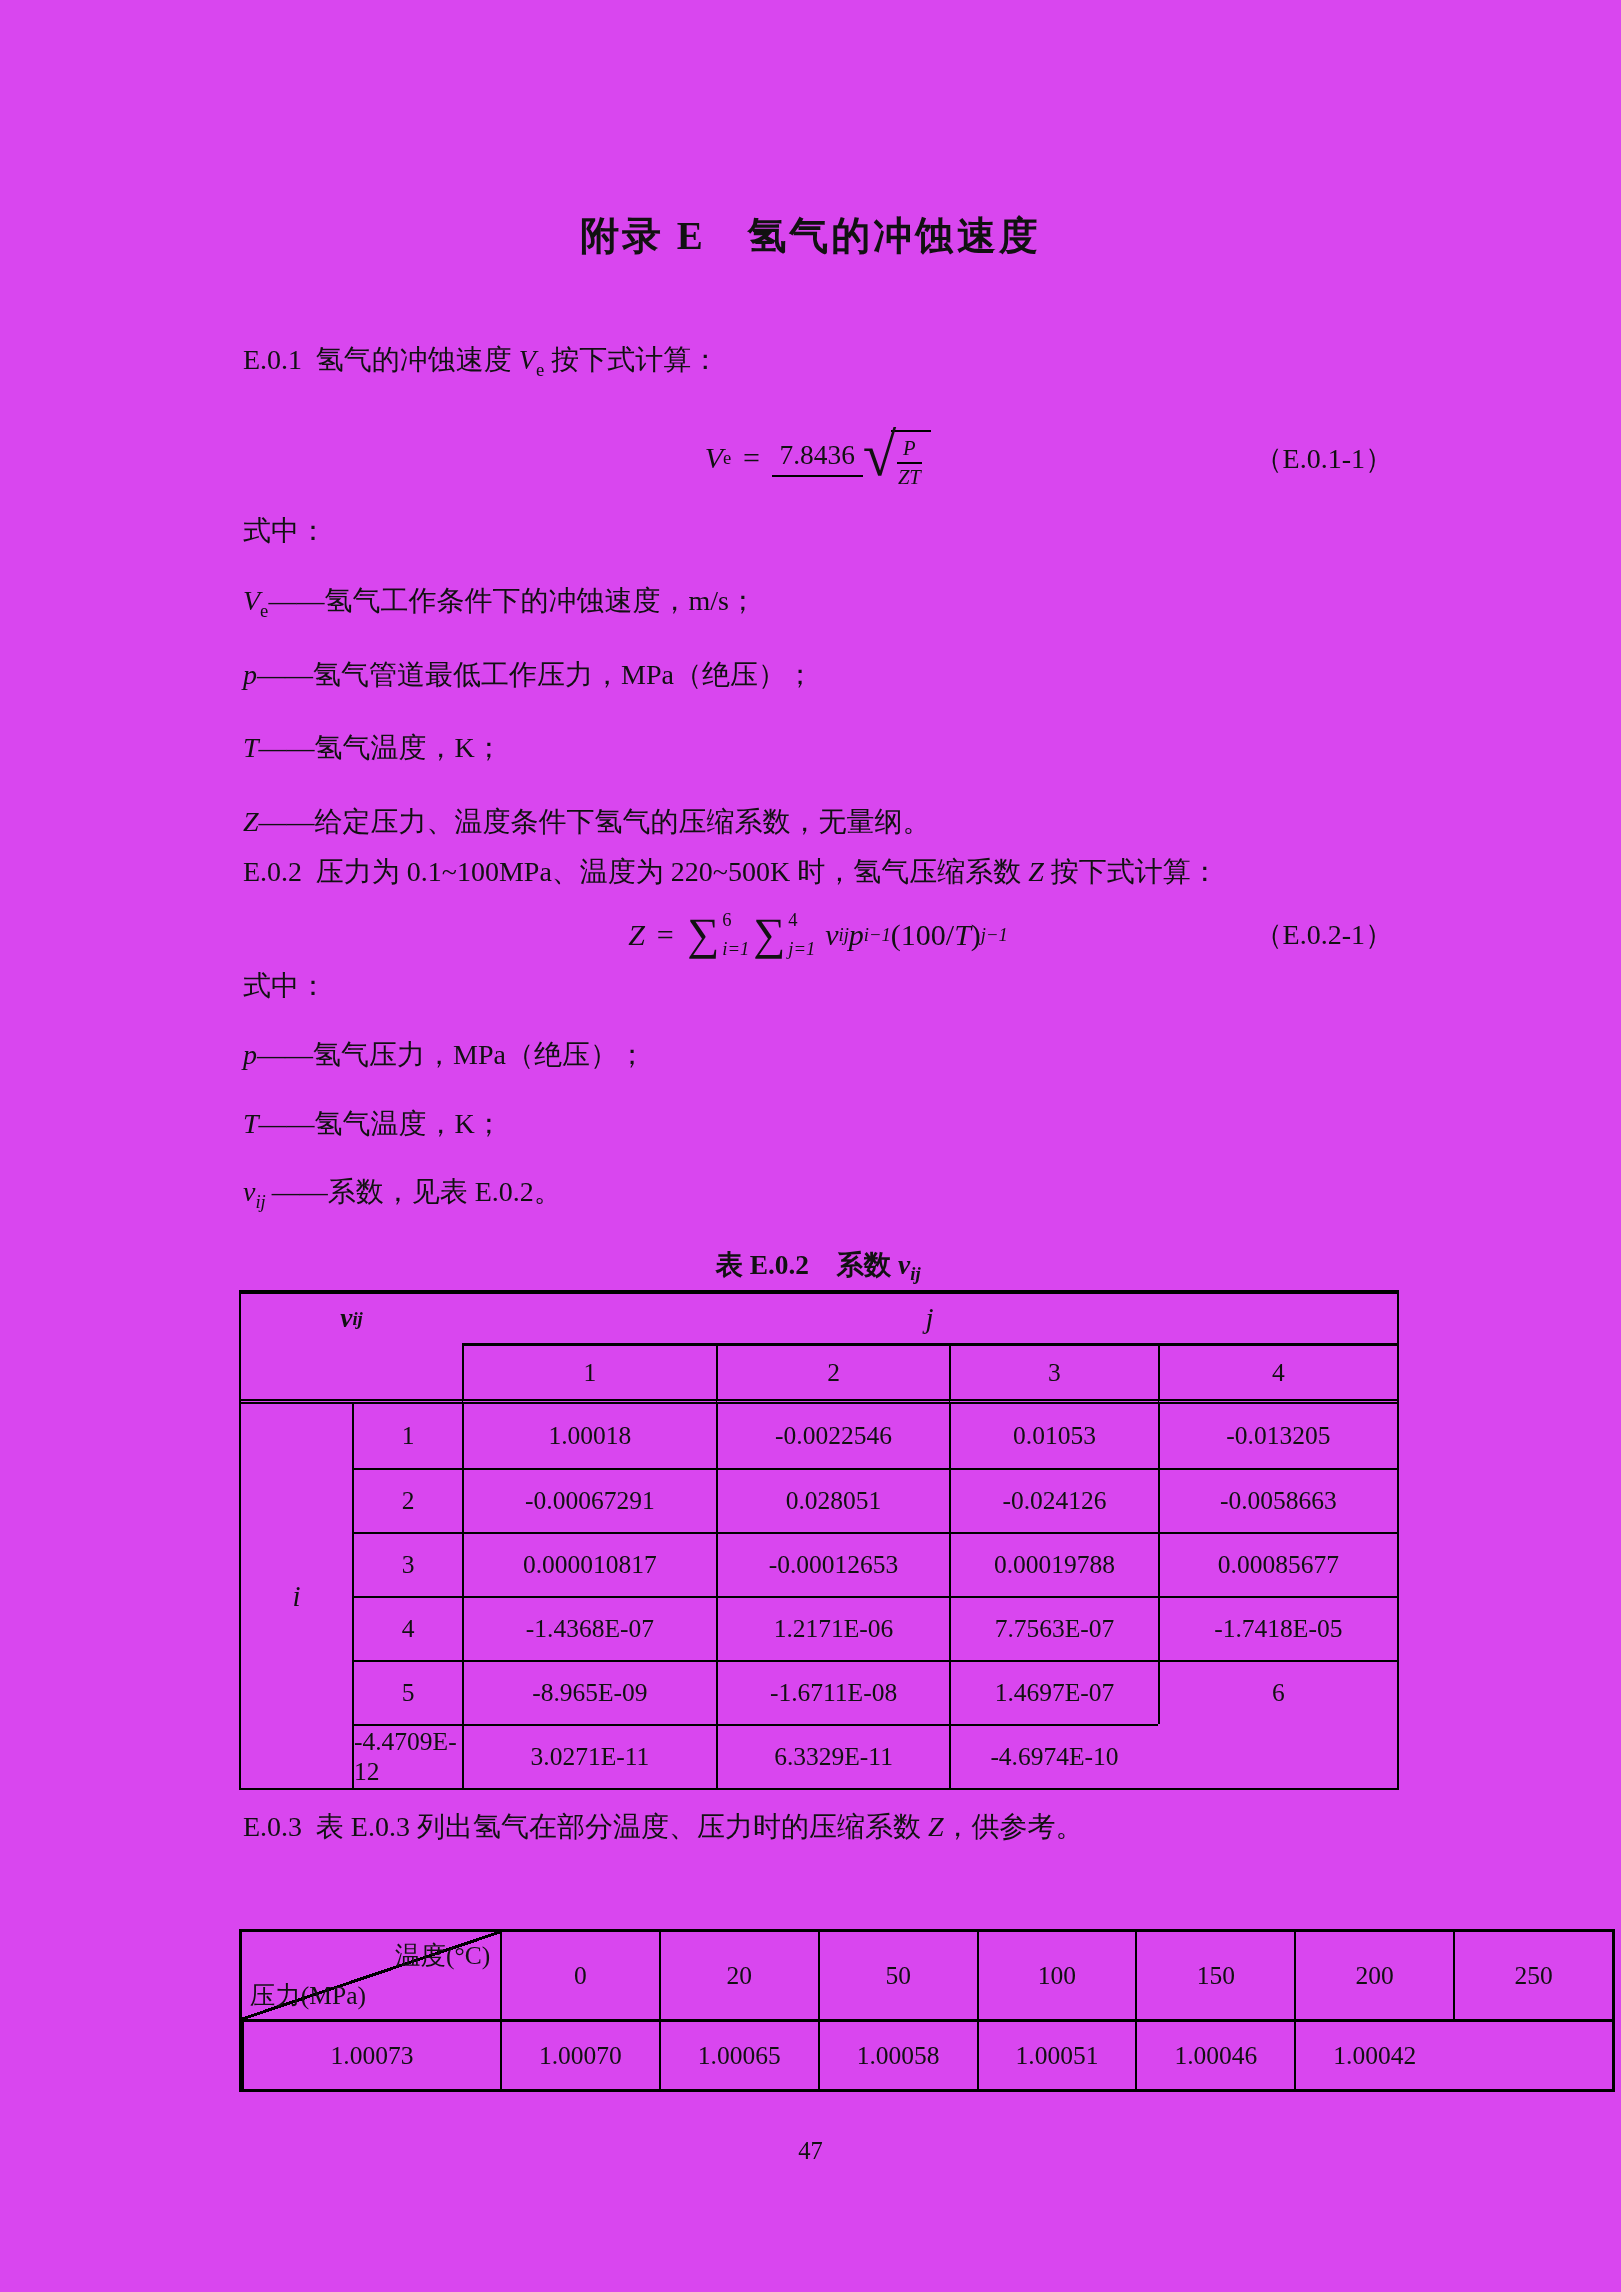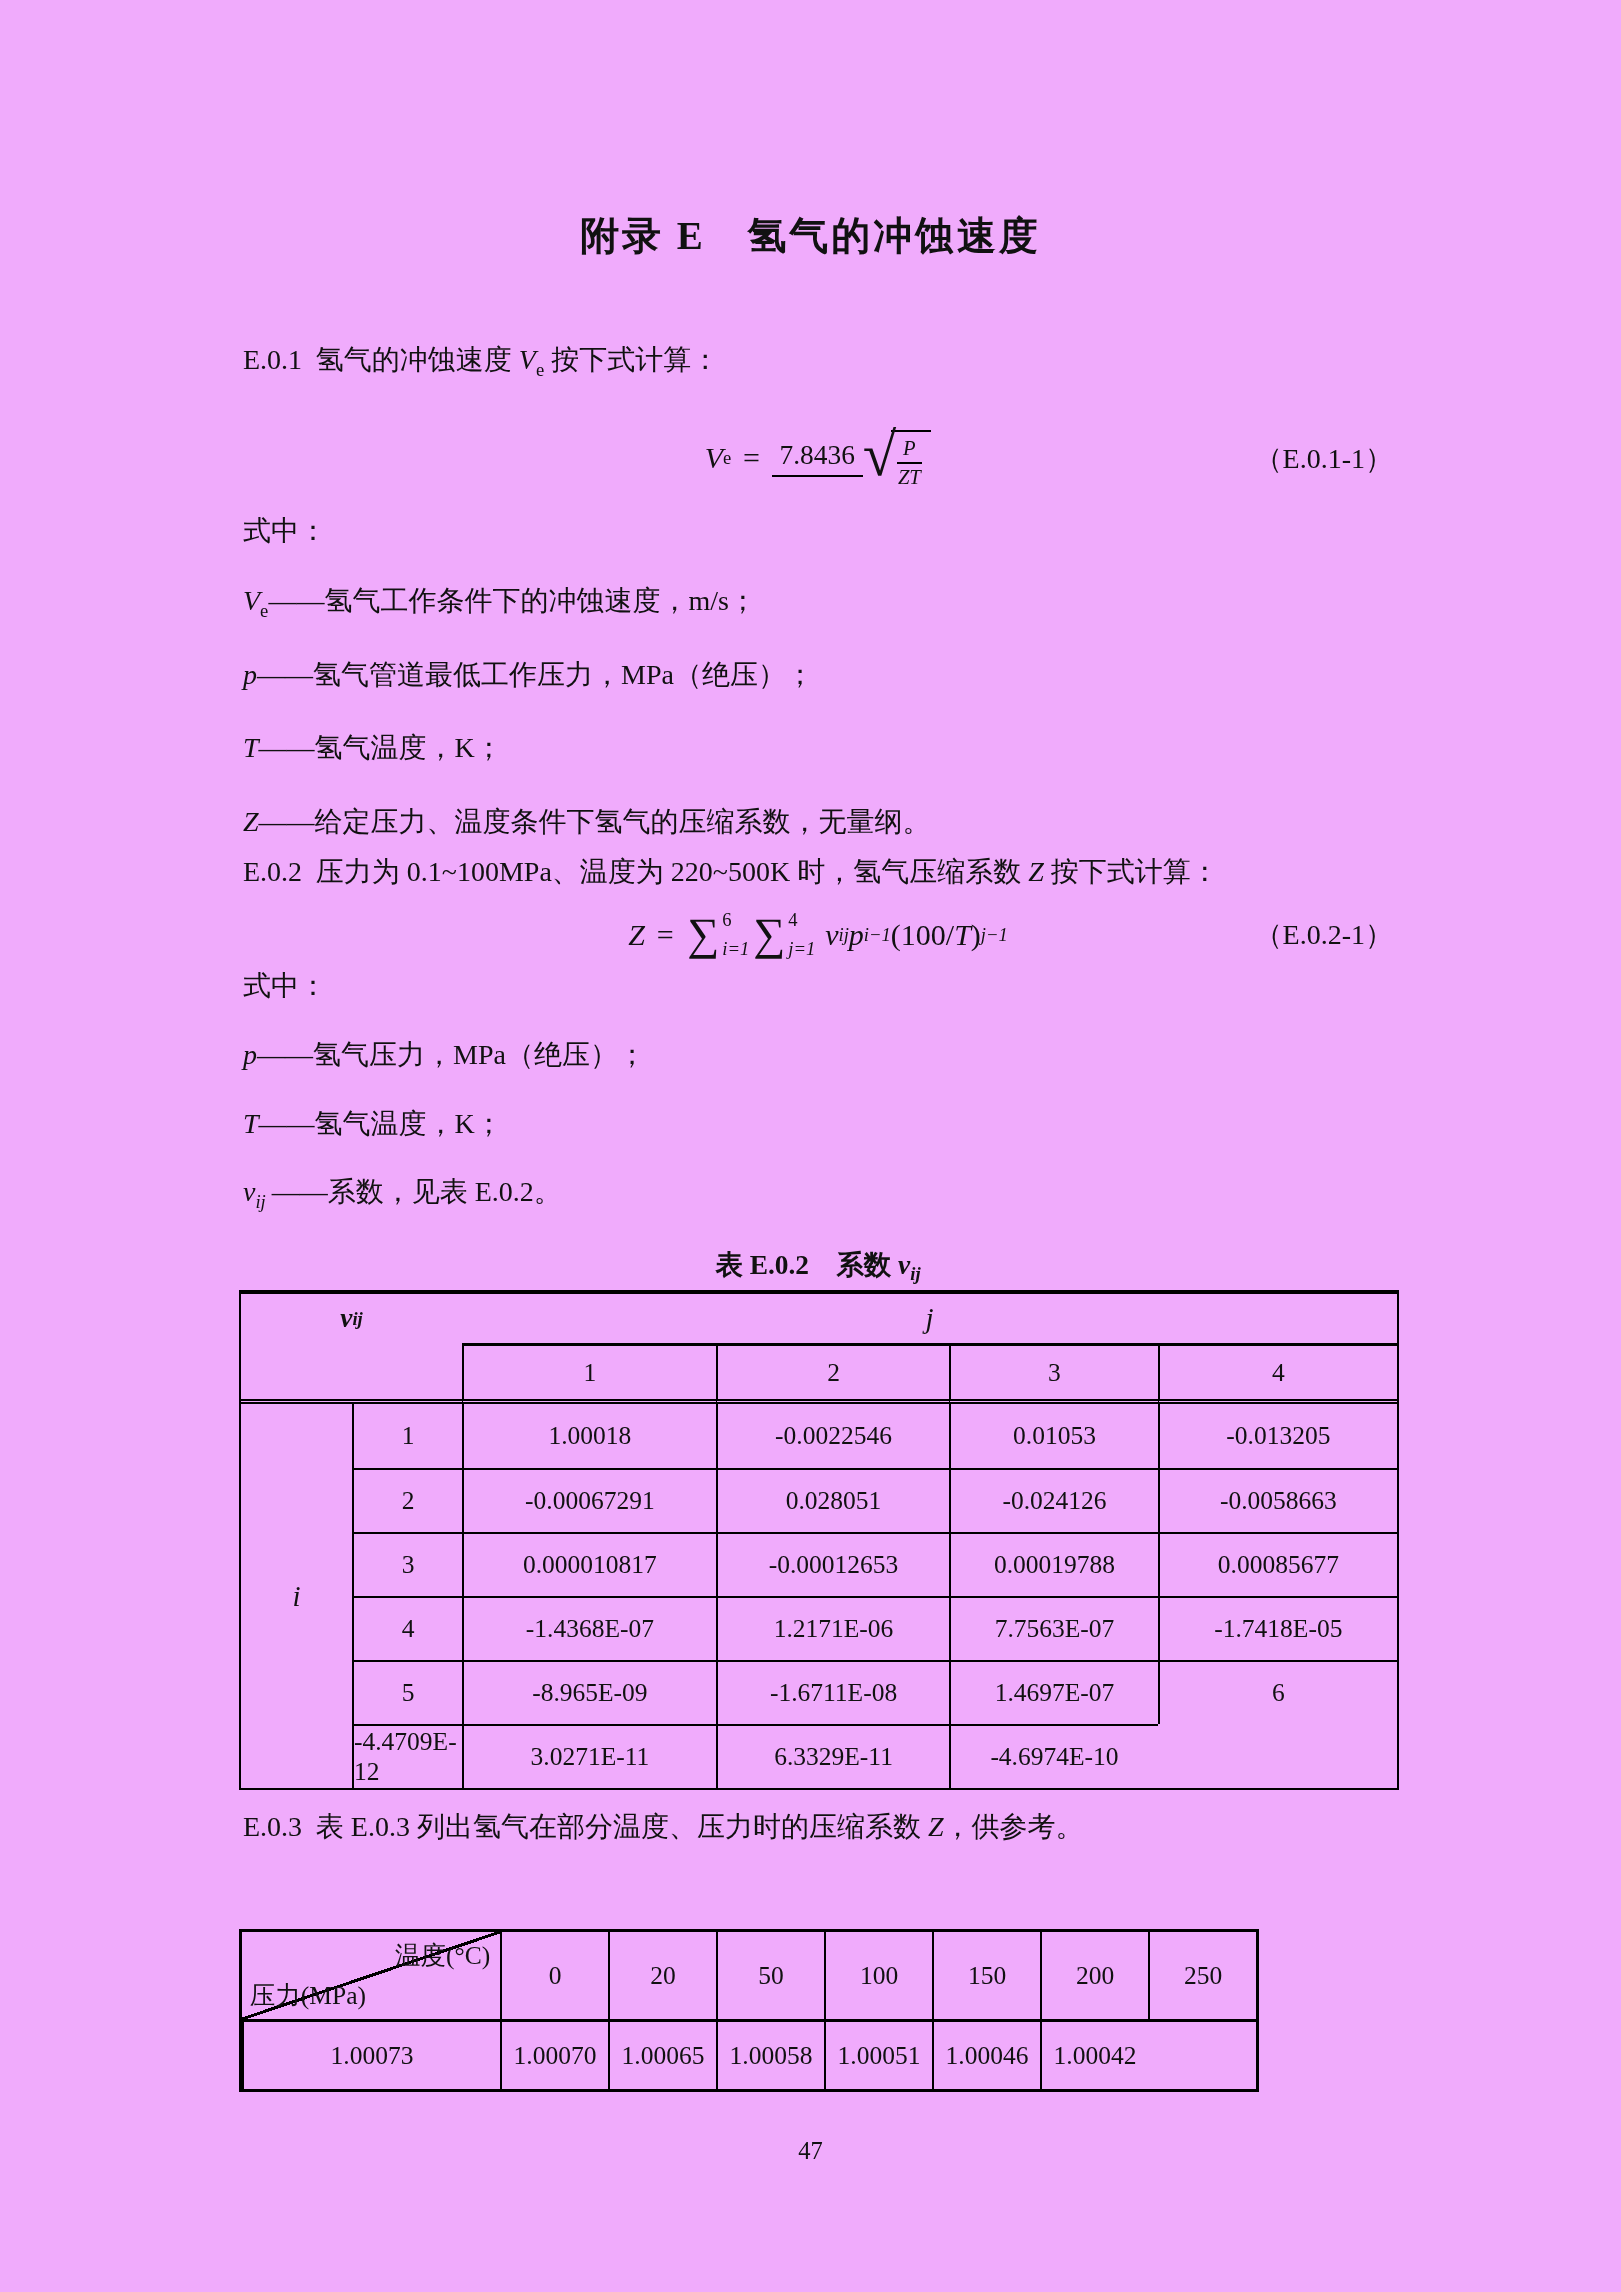--- a/index.html
+++ b/index.html
@@ -1,20 +1,20 @@
 <!DOCTYPE html>
 <html><head>
 <meta charset="utf-8">
 <style>
   html,body { margin:0; padding:0; background:#888; }
   .page {
     position: relative;
     width: 1621px; height: 2293px;
     margin: 0 auto;
-    background: #f0abfc;
+    background: #d946ef;
     color: #111;
     font-family: "Liberation Serif", "DejaVu Serif", serif;
     overflow: hidden;
   }
   .abs { position: absolute; left: 243px; right: 228px; }
 
   .doc-title {
     position: absolute; top: 209px; left: 0; right: 0;
     text-align: center; font-size: 39px; font-weight: bold;
     letter-spacing: 2.9px; margin: 0;
@@ -71,21 +71,21 @@
   .t2-vij { grid-area: 1 / 1 / 2 / 3; font-weight: bold; font-size: 27.4px; }
   .t2-j   { grid-area: 1 / 3 / 2 / 7; font-size: 29px; }
   .t2-blank { grid-area: 2 / 1 / 3 / 3; border-bottom: 5.9px double #000; }
   .t2-h { border-left: 2px solid #000; border-top: 3.9px solid #000; border-bottom: 5.9px double #000; }
   .t2-i { grid-area: 3 / 1 / 9 / 2; font-size: 29px; }
   .t2-idx, .t2-c { border-left: 2px solid #000; border-top: 2px solid #000; }
   .t2 .r0 { border-top: none; }
 
   
   .t3 {
-    position: absolute; left: 239px; top: 1929px; width: 1020px;
+    position: absolute; left: 239px; top: 1929px; width: 1376px;
     display: grid;
     grid-template-columns: 258px repeat(7, 1fr);
     grid-template-rows: 90px 67px;
     border: 3.9px solid #000;
     box-sizing: border-box;
     font-size: 25.5px;
   }
   .t3 > div { display: flex; align-items: center; justify-content: center; box-sizing: border-box; }
   .t3-hd { border-bottom: 3.9px solid #000; }
   .t3 .bl { border-left: 2px solid #000; }

